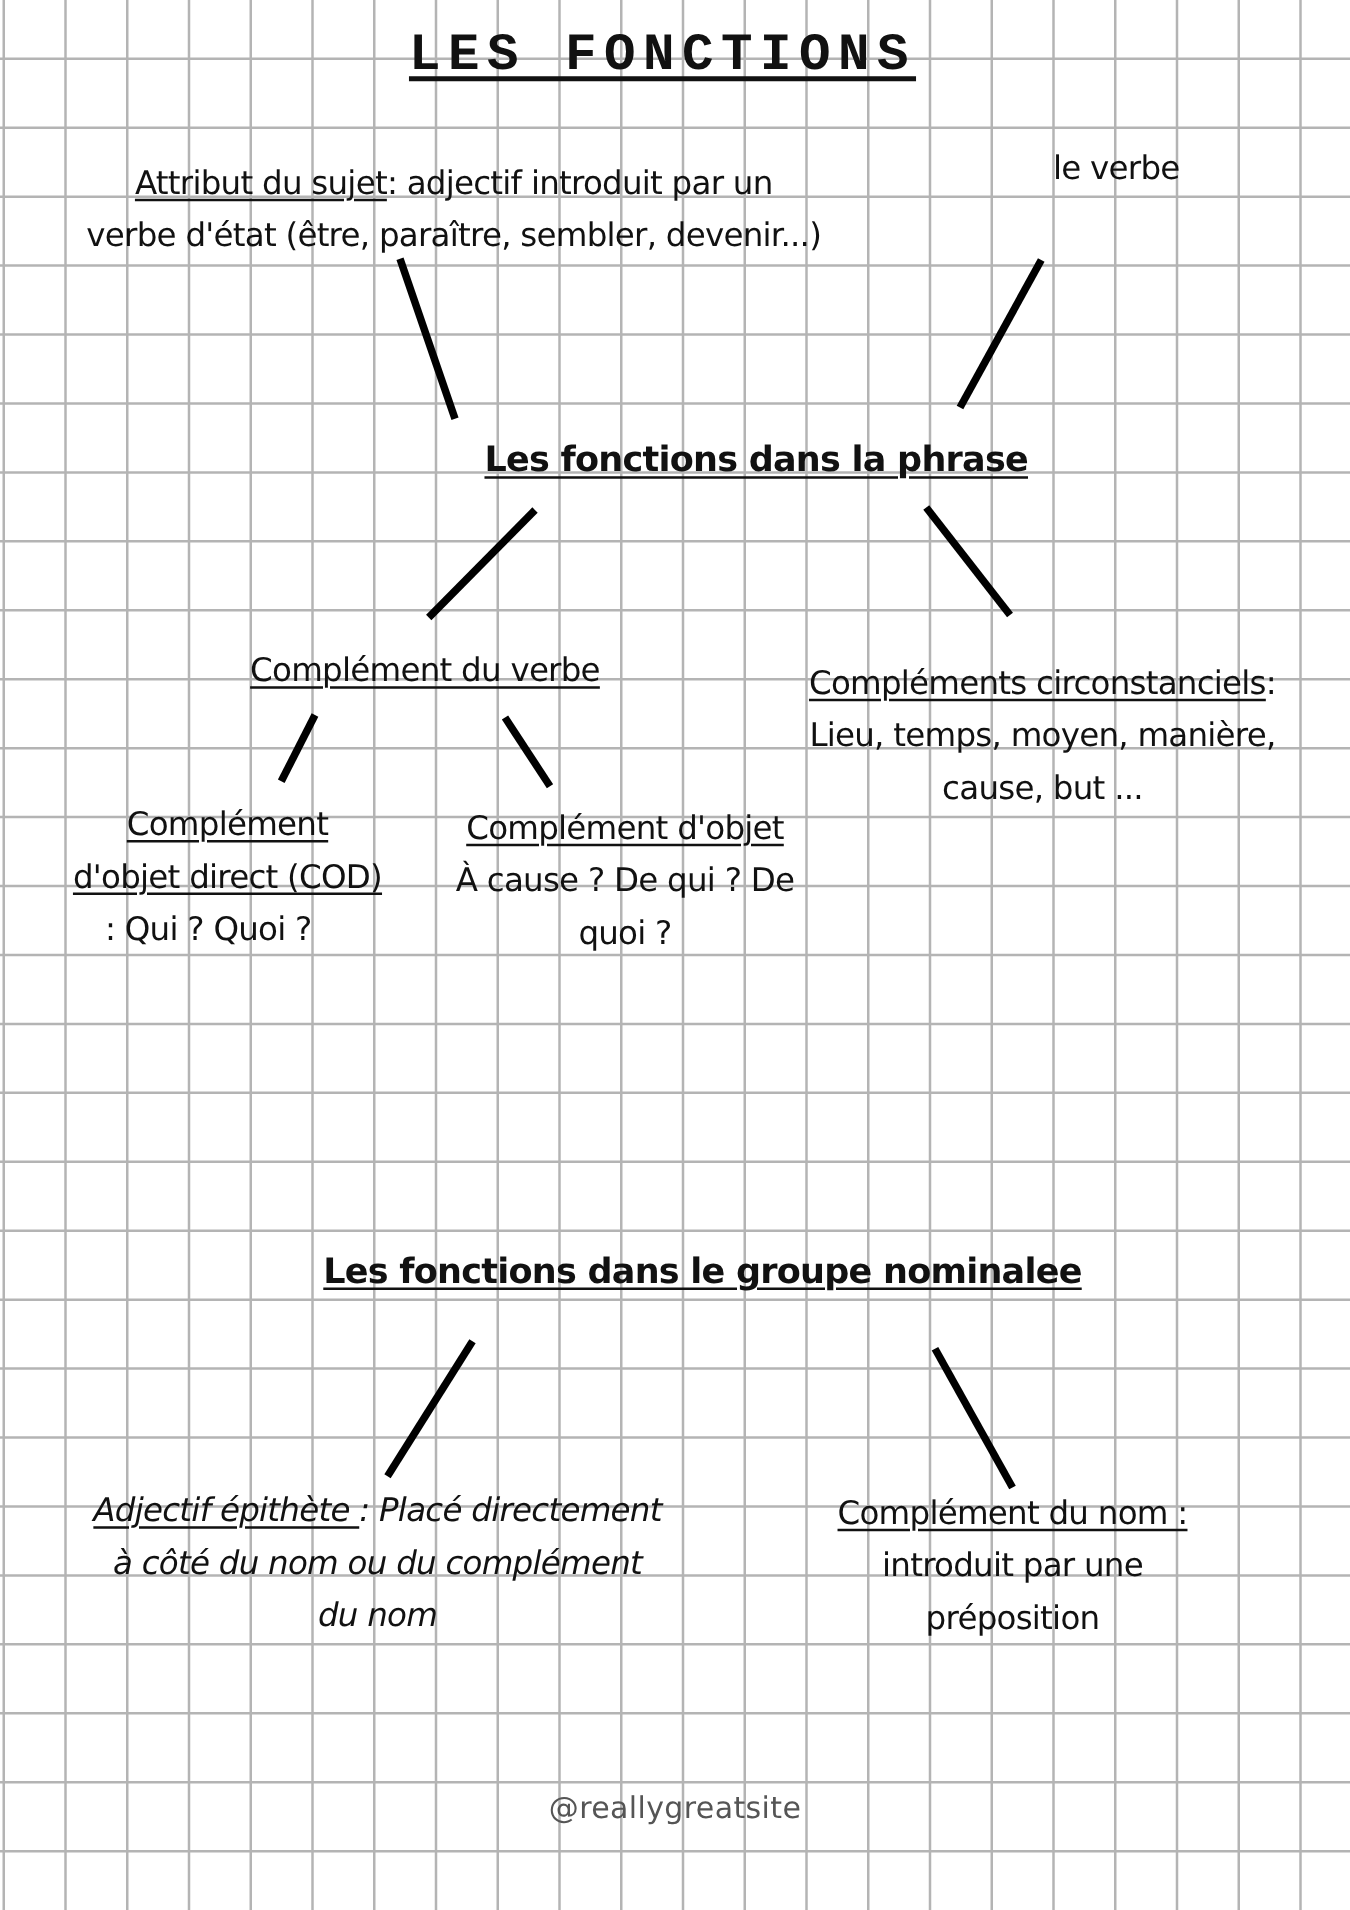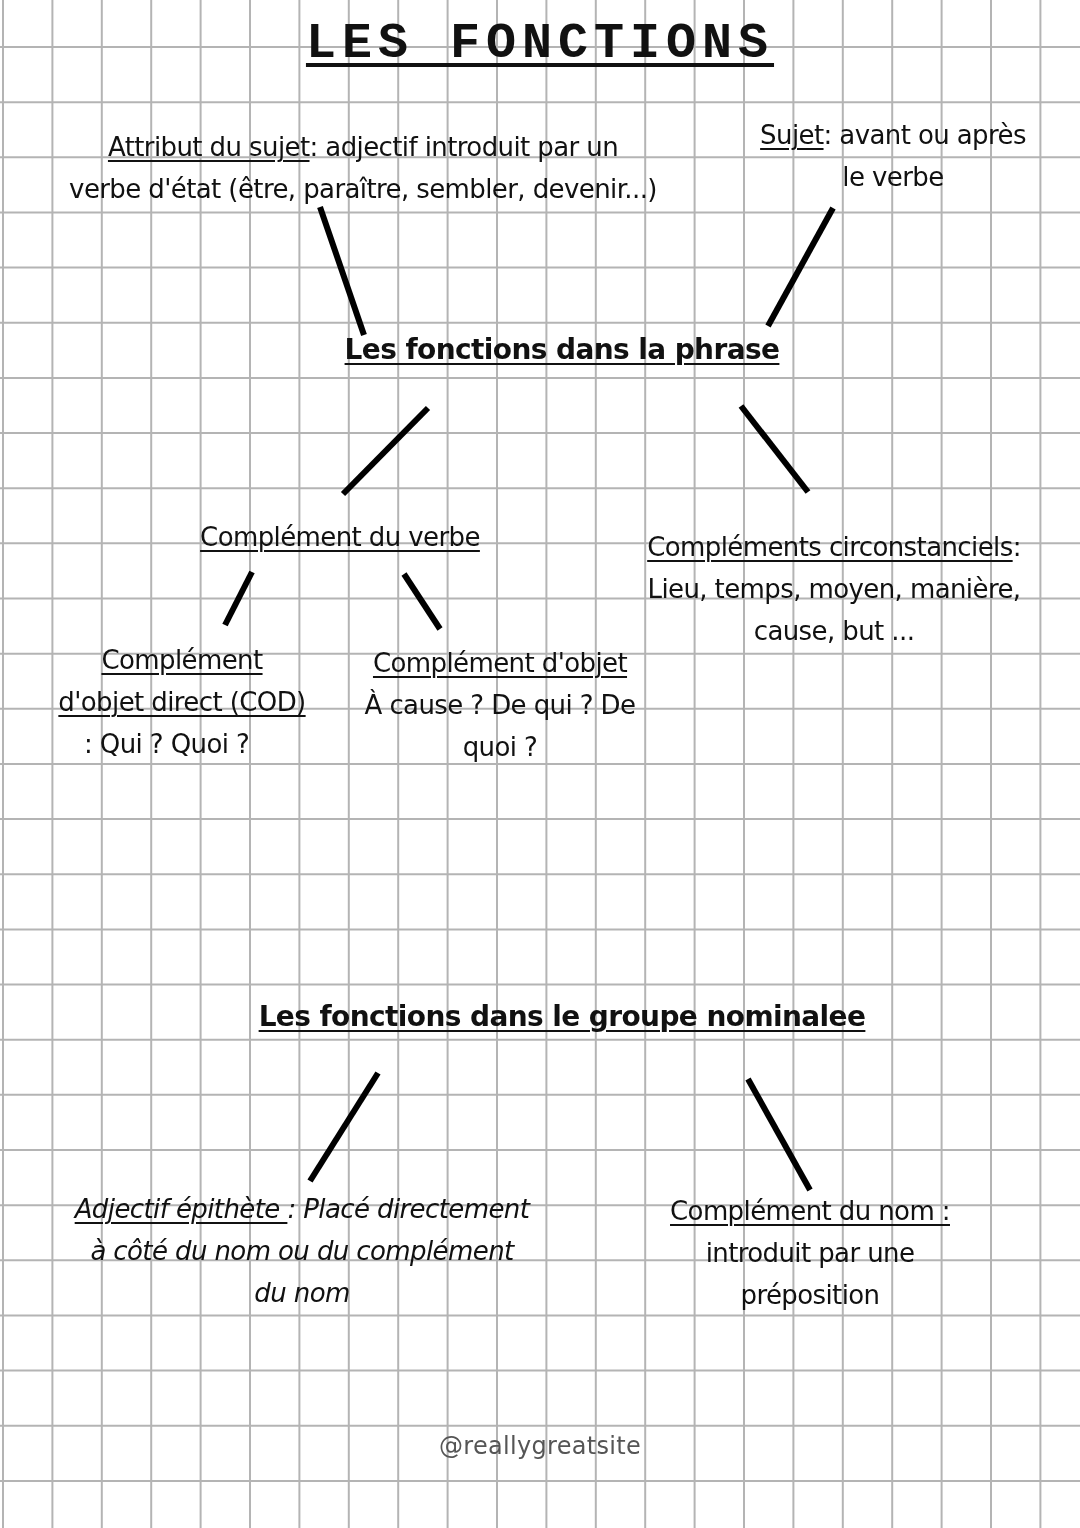--- a/index.html
+++ b/index.html
@@ -8,22 +8,22 @@
       background-color: #ffffff;
       font-family: "DejaVu Sans", sans-serif;
       color: #111111;
     }
     #grid { position: absolute; left: 0; top: 0; width: 1080px; height: 1528px; z-index: 0; }
     #connectors { position: absolute; left: 0; top: 0; width: 1080px; height: 1528px; z-index: 2; pointer-events: none; }
     .block { position: absolute; z-index: 3; text-align: center; white-space: nowrap; }
     .u { text-decoration: underline; text-decoration-thickness: 2px; text-underline-offset: 4px; }
     .title {
       font-family: "Liberation Mono", "DejaVu Sans Mono", monospace;
-      font-weight: bold; font-size: 50px; letter-spacing: 6px;
-      left: 302px; top: 14px; width: 476px; line-height: 60px;
+      font-weight: bold; font-size: 42px; letter-spacing: 6px;
+      left: 292px; top: 14px; width: 476px; line-height: 60px;
     }
     .title span { text-decoration: underline; text-decoration-thickness: 4px; text-underline-offset: 6px; }
     .body-text { font-size: 26px; line-height: 42px; letter-spacing: -0.6px; }
     .heading { font-size: 28px; font-weight: bold; line-height: 40px; letter-spacing: -0.6px; }
     .footer { font-size: 24px; color: #555555; letter-spacing: 0.3px; line-height: 24px; }
   </style>
 </head>
 <body>
 
 <svg id="grid" xmlns="http://www.w3.org/2000/svg" width="1080" height="1528">
@@ -94,27 +94,24 @@
 </div>
 
 <div class="block body-text" style="left:18px; top:114px; width:690px;margin-top:12px;">
   <div>
     <span class="u">Attribut du sujet</span><span>: adjectif introduit par un</span>
   </div>
   <div>verbe d'état (être, paraître, sembler, devenir...)</div>
 </div>
 
 <div class="block body-text" style="left:730px; top:114px; width:326px;">
-  <div>
-    <span class="u">Sujet</span><span>: avant ou après</span>
-  </div>
   <div>le verbe</div>
 </div>
 
-<div class="block heading" style="left:300px; top:330px; width:524px;">
+<div class="block heading" style="left:300px; top:348px; width:524px;padding-left:43px;">
   <span class="u">Les fonctions dans la phrase</span>
 </div>
 
 <div class="block body-text" style="left:150px; top:516px; width:380px;">
   <span class="u">Complément du verbe</span>
 </div>
 
 <div class="block body-text" style="left:604px; top:526px; width:460px;">
   <div>
     <span class="u">Compléments circonstanciels</span><span>:</span>

